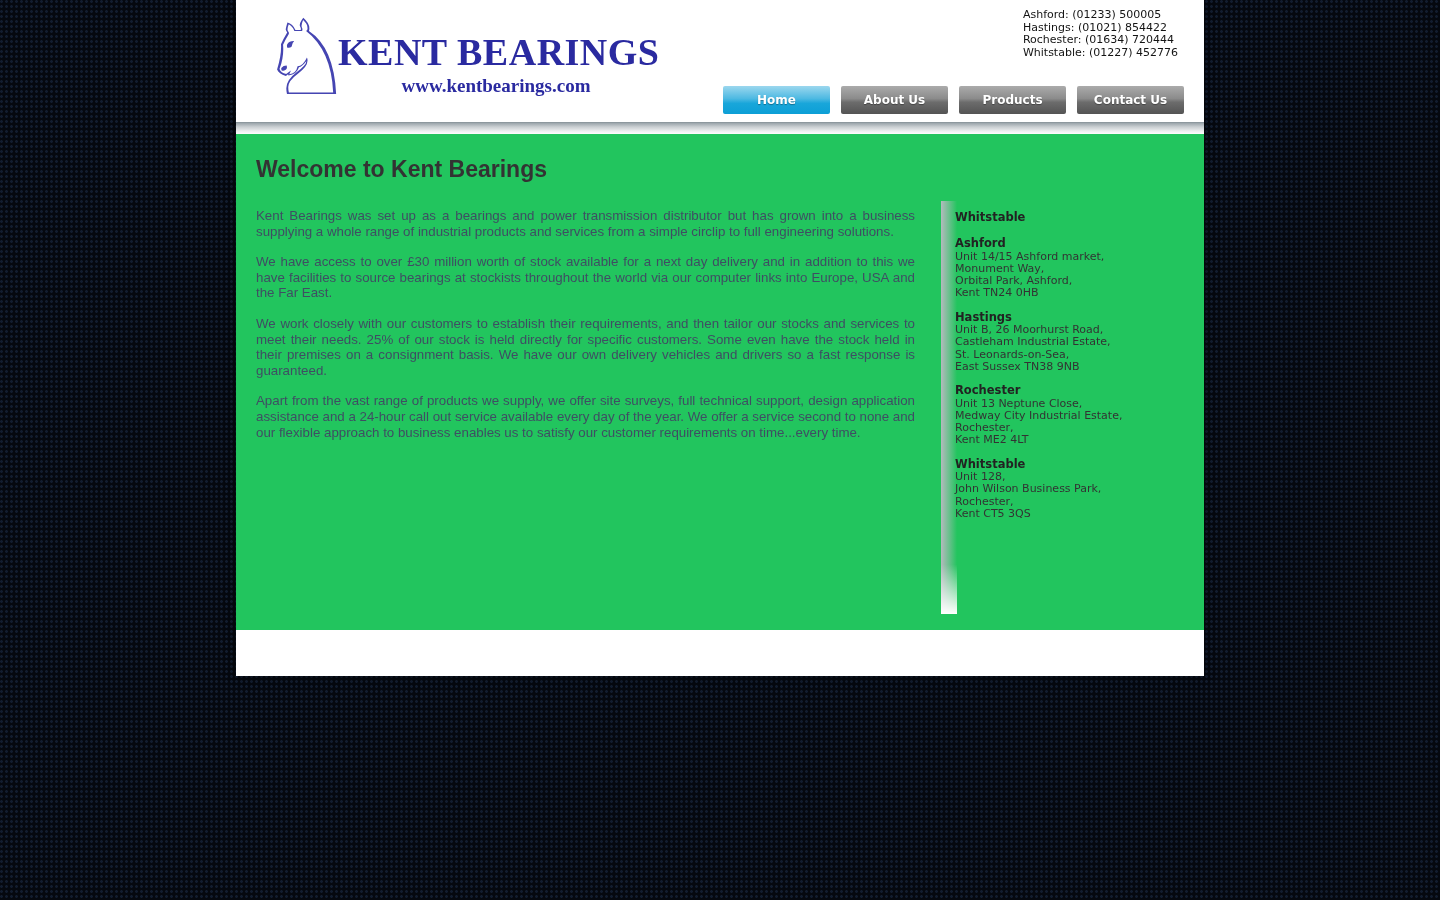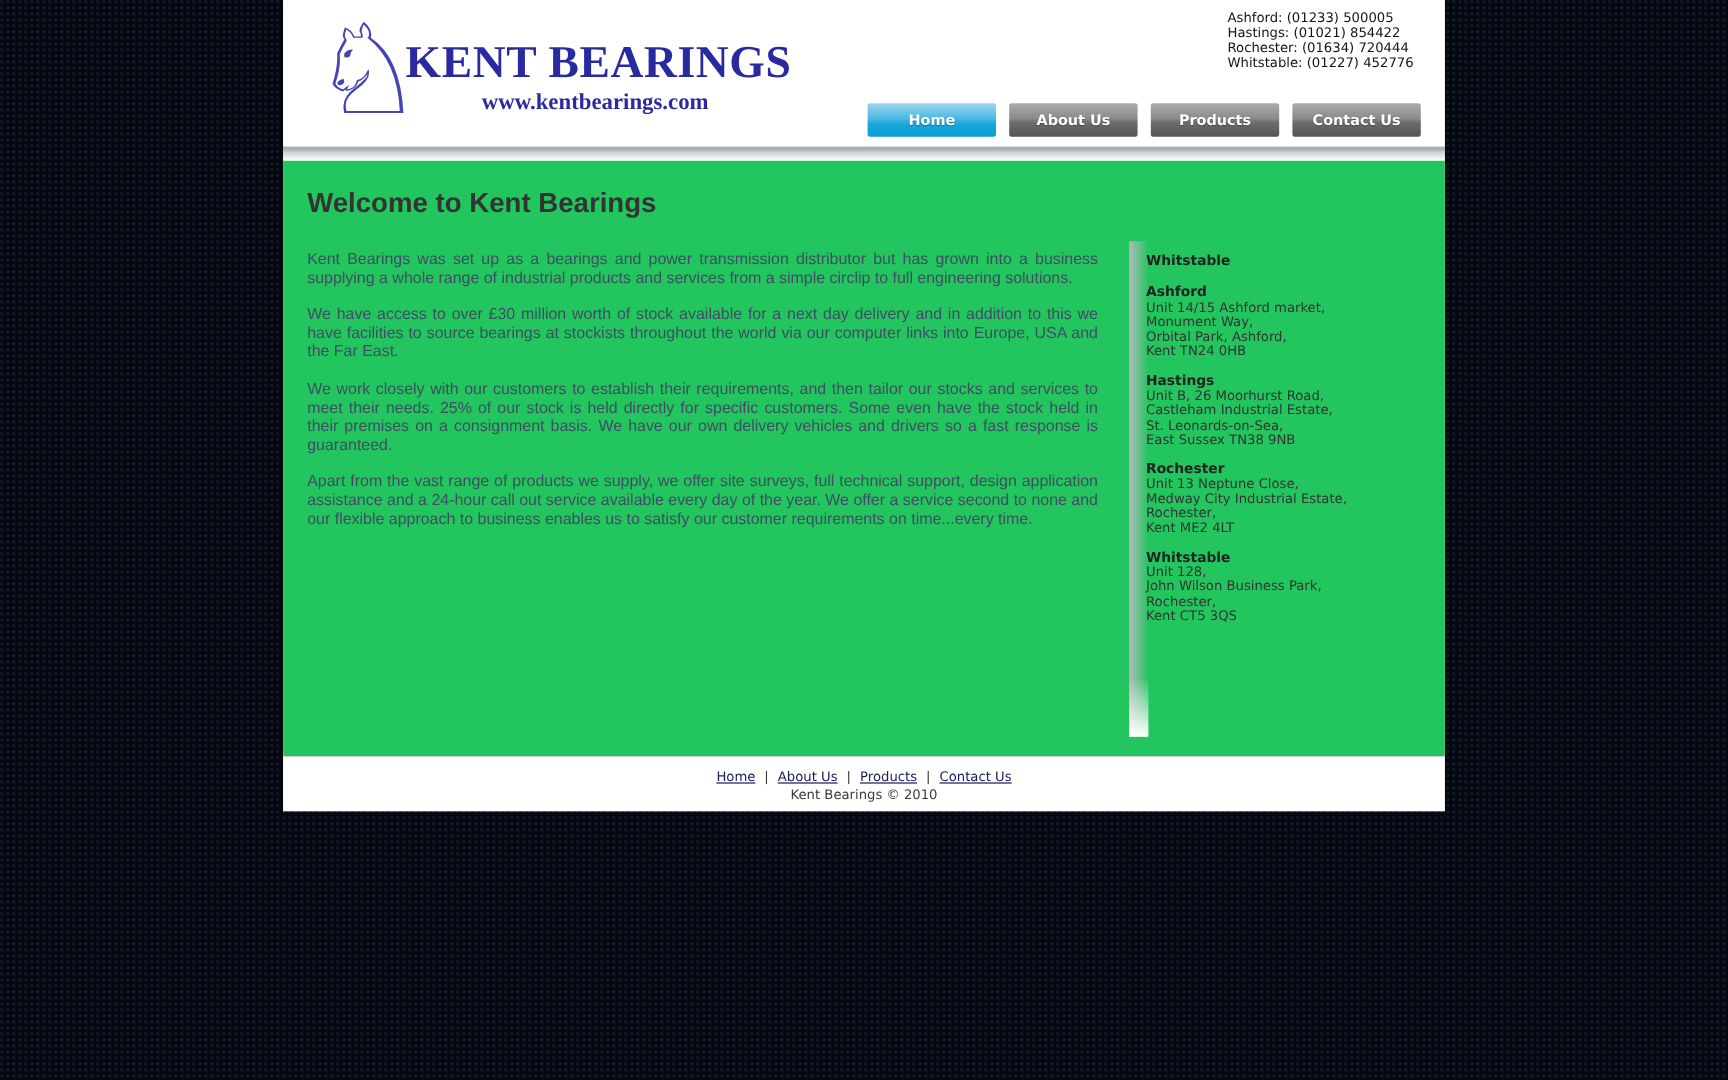--- a/index.html
+++ b/index.html
@@ -172,26 +172,14 @@
       <div class="loc">
         <div class="loc-name">Whitstable</div>
         <div>Unit 128,</div>
         <div>John Wilson Business Park,</div>
         <div>Rochester,</div>
         <div>Kent CT5 3QS</div>
       </div>
     </div>
   </div>
 
-  <div class="footer">
-    <div>
-      <span class="footer-link">Home</span>
-      <span class="pipe">|</span>
-      <span class="footer-link">About Us</span>
-      <span class="pipe">|</span>
-      <span class="footer-link">Products</span>
-      <span class="pipe">|</span>
-      <span class="footer-link">Contact Us</span>
-    </div>
-    <div class="copyright">Kent Bearings © 2010</div>
-  </div>
 
 </div>
 
 </body></html>

